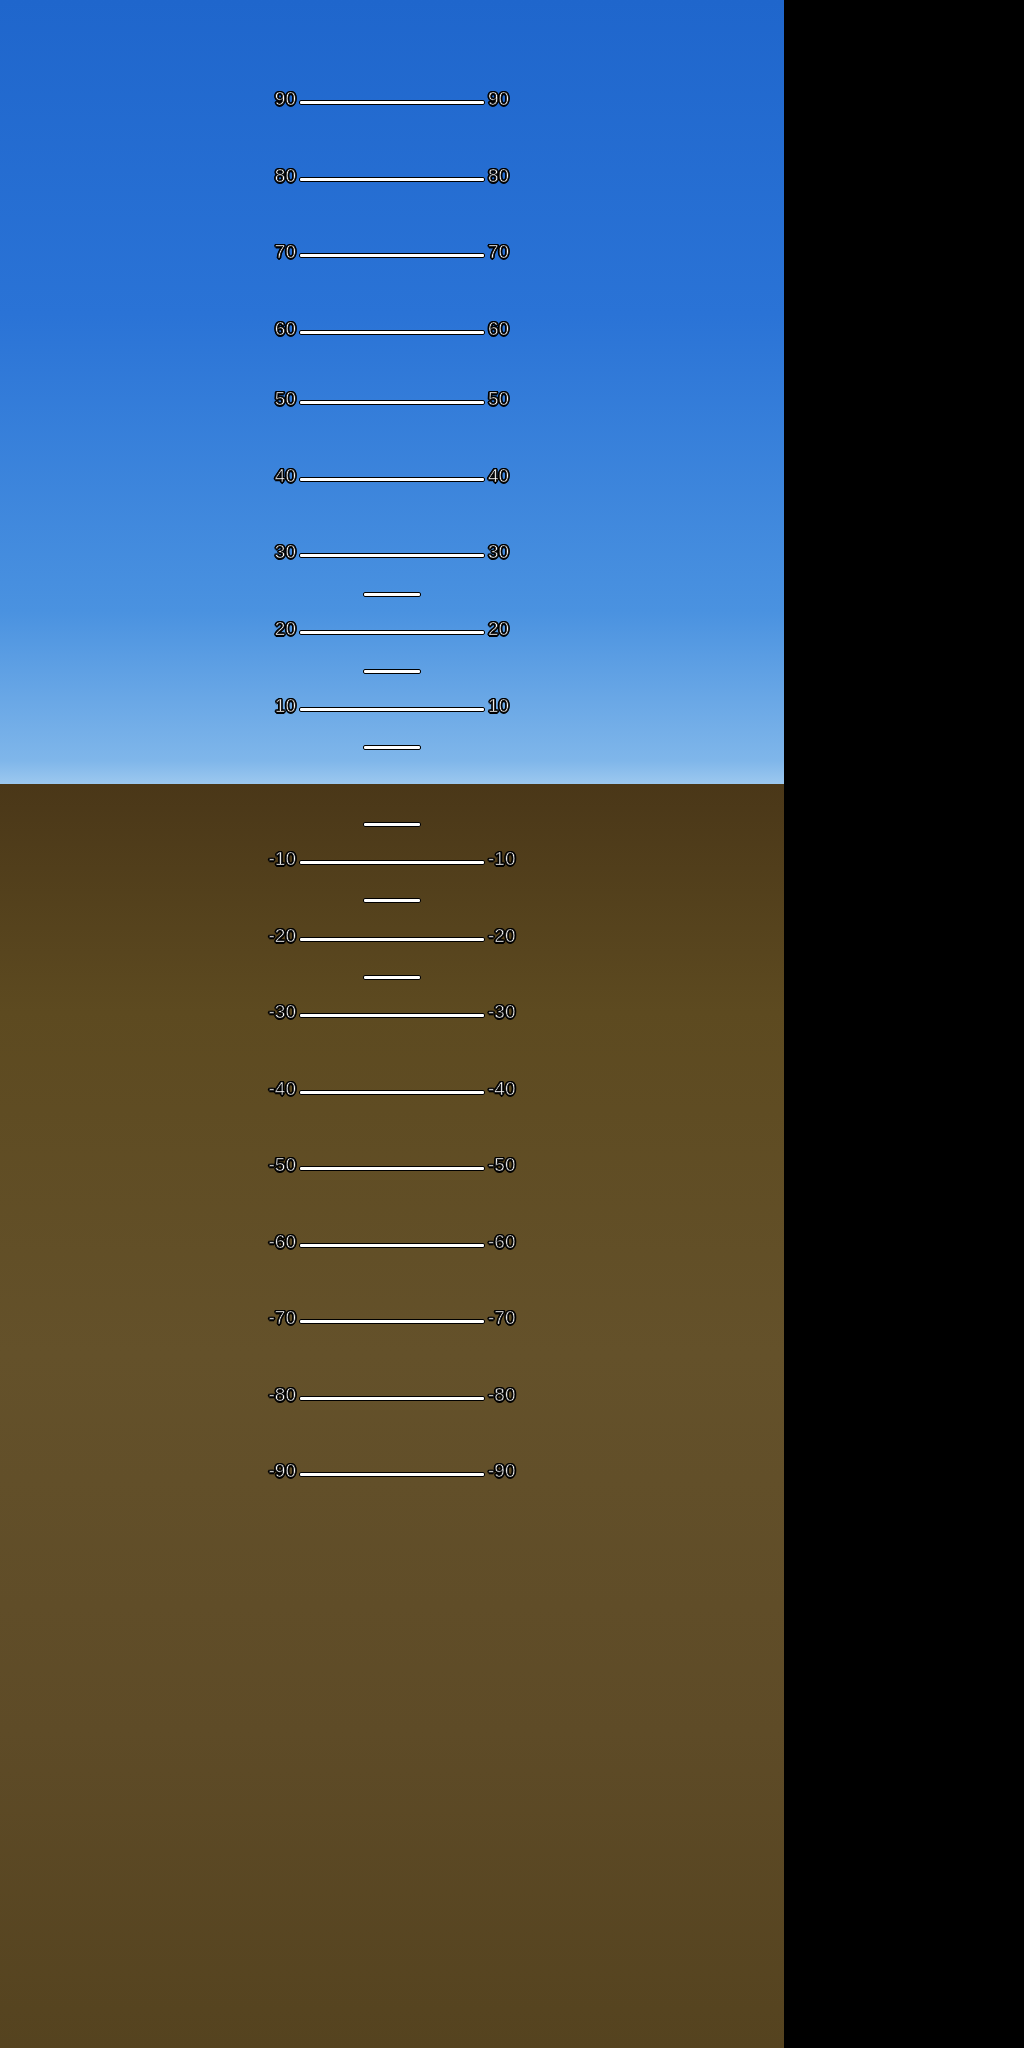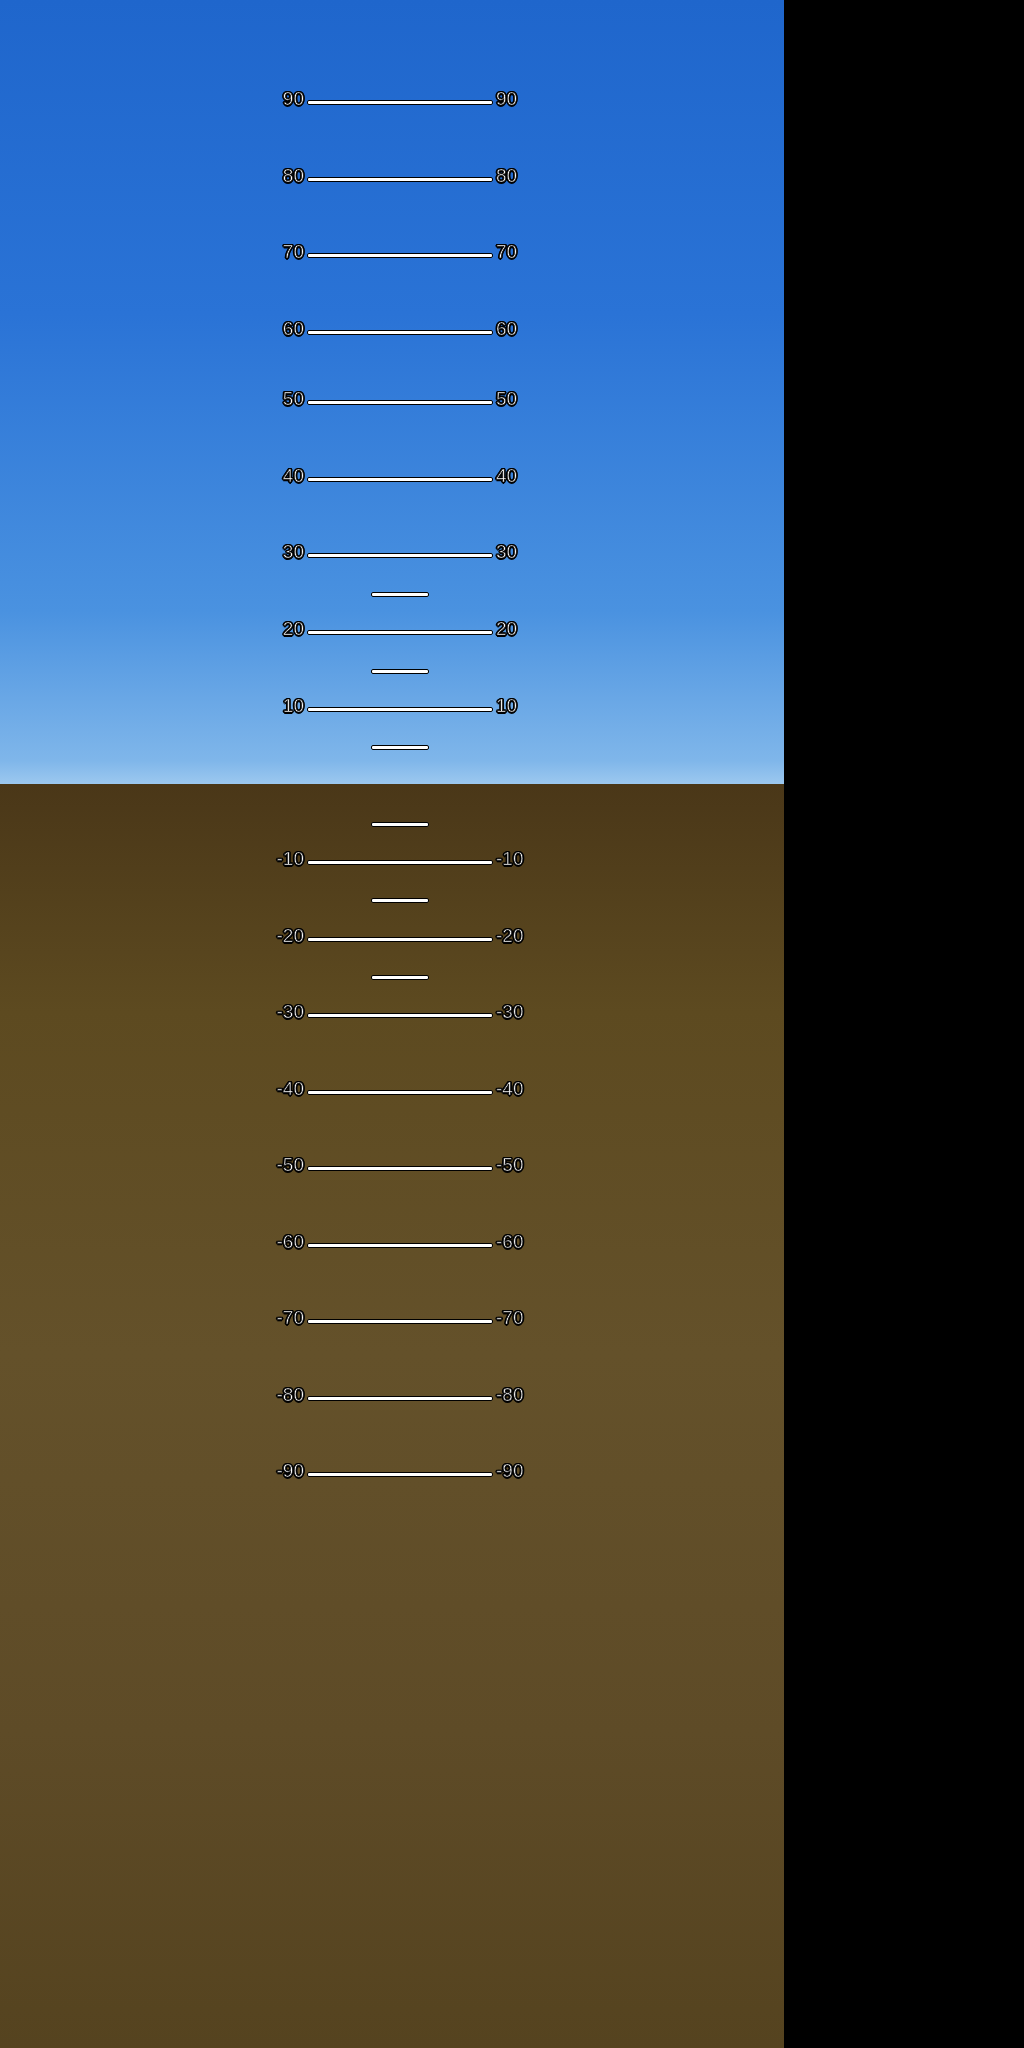--- a/index.html
+++ b/index.html
@@ -35,21 +35,21 @@
     position: absolute;
     left: 784px;
     top: 0;
     width: 240px;
     height: 2048px;
     background: #000;
   }
   
   #ladder {
     position: absolute;
-    left: 8px;
+    left: 0;
     top: 0;
     width: 784px;
     height: 2048px;
   }
   .rung {
     position: absolute;
     height: 0;
   }
   .bar {
     position: absolute;

